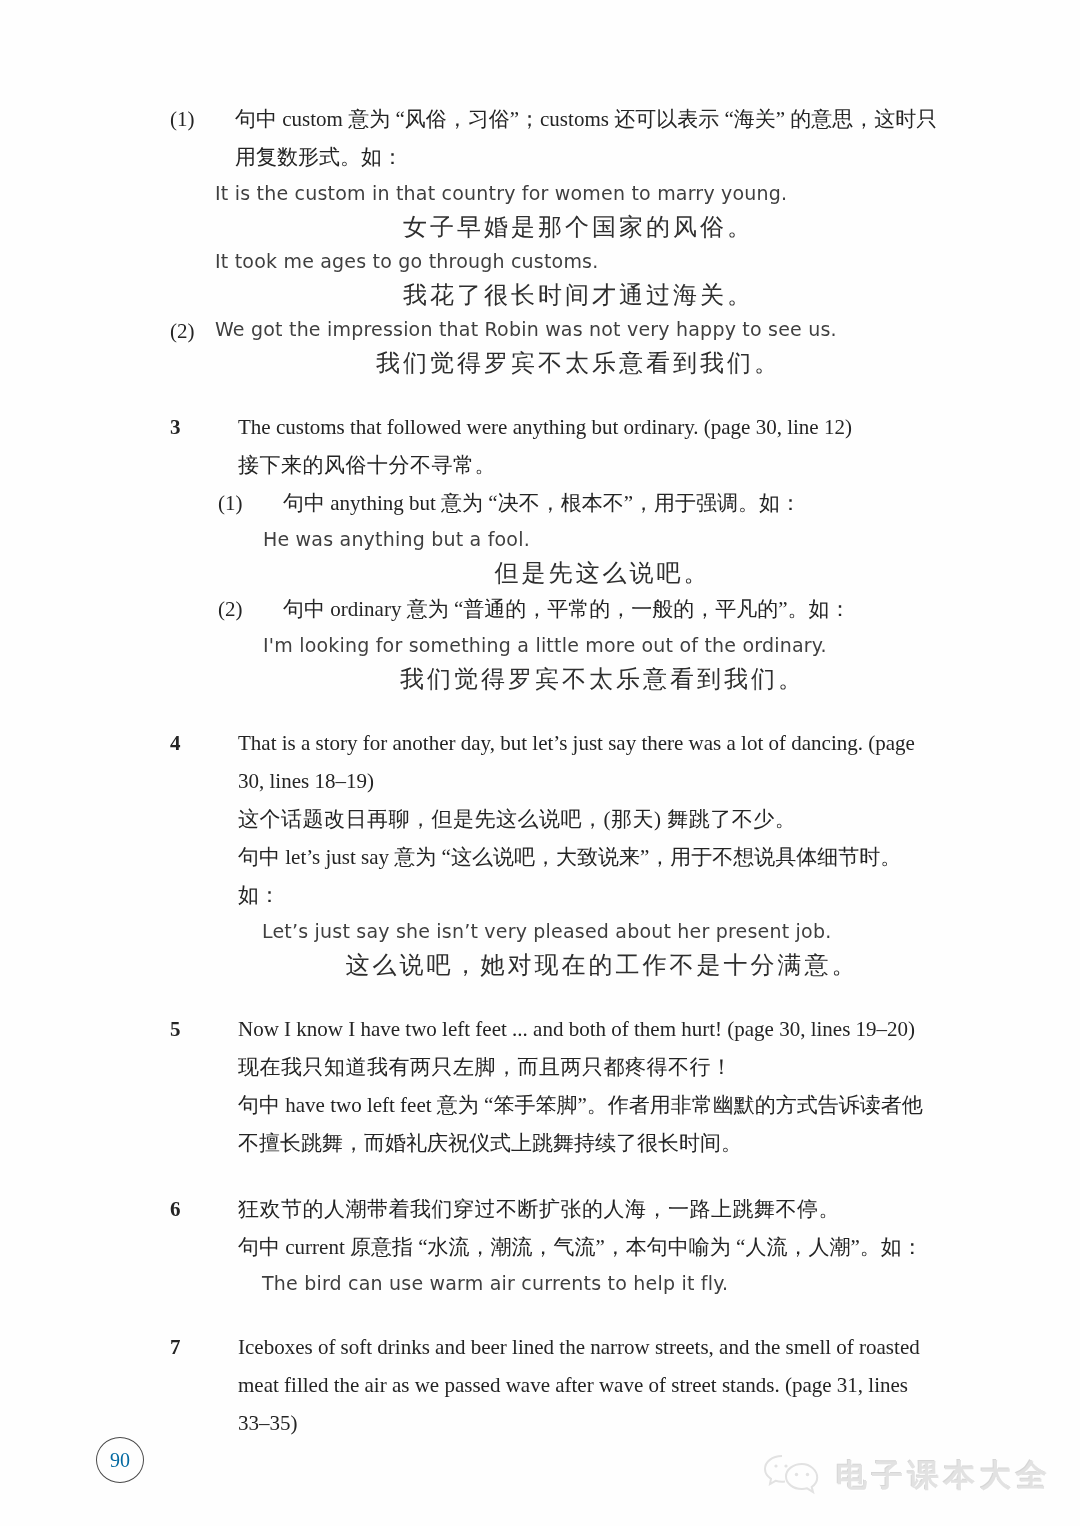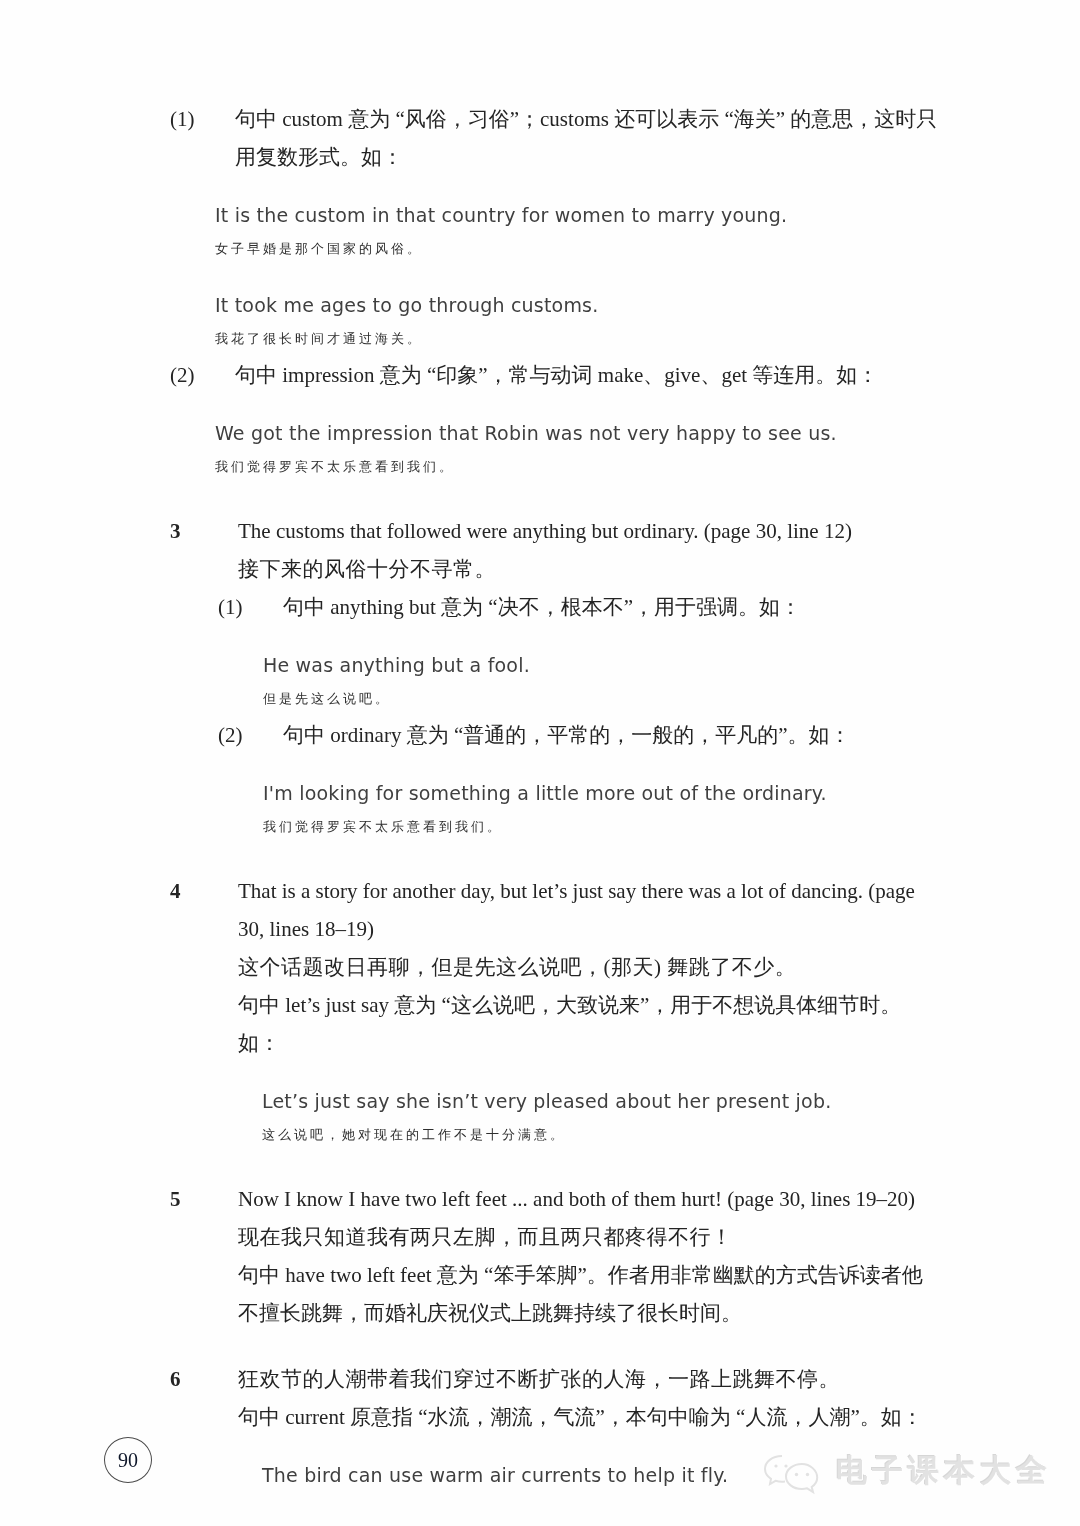--- a/index.html
+++ b/index.html
@@ -26,38 +26,38 @@
     font-size:21px; line-height:38px;margin-left:20px;
   }
   .translation { letter-spacing:0.5px; }
   
   .subitem { display:flex; }
   .sub-label { width:45px; flex:none; font-size:21px; line-height:38px; }
   .sub-body { flex:1; }
   
   .ex-en {
     font-family:"DejaVu Sans","Liberation Sans",sans-serif;
-    font-size:19px; line-height:34px; color:#3f3f3f; letter-spacing:0.2px;margin-top:22px;
+    font-size:19px; line-height:34px; color:#3f3f3f; letter-spacing:0.2px;
   }
   .ex-zh {
-    font-size:13px; line-height:34px; letter-spacing:3px; color:#2e2e2e;
+    font-size:24px; line-height:34px; letter-spacing:3px; color:#2e2e2e;text-align:center;
   }
   .indent { margin-left:44px; }
   
   .page-badge {
-    position:absolute; left:104px; top:1437px;
+    position:absolute; left:96px; top:1437px;
     width:48px; height:46px;
     border:1.5px solid #4a4a4a; border-radius:50%;
     display:flex; align-items:center; justify-content:center;
-    font-size:20px; color:#0f172a;
+    font-size:20px; color:#0369a1;
   }
   
   .watermark {
     position:absolute; right:28px; top:1450px;
-    display:flex; gap:12px;
+    display:flex; align-items:center; gap:12px;
     color:#e2e2e2;
     font-family:"Liberation Sans","DejaVu Sans",sans-serif;
     font-size:31px; letter-spacing:5px; font-weight:bold;
     text-shadow:1px 1px 0 #ffffff, -1px -1px 0 #d6d6d6;
     user-select:none;
   }
   .wm-logo { width:62px; height:52px; flex:none; }
 </style>
 </head>
 <body>
@@ -71,21 +71,20 @@
         <div class="note">句中 custom 意为 “风俗，习俗”；customs 还可以表示 “海关” 的意思，这时只用复数形式。如：</div>
         <div class="ex-en">It is the custom in that country for women to marry young.</div>
         <div class="ex-zh">女子早婚是那个国家的风俗。</div>
         <div class="ex-en">It took me ages to go through customs.</div>
         <div class="ex-zh">我花了很长时间才通过海关。</div>
       </div>
     </div>
     <div class="subitem">
       <span class="sub-label">(2)</span>
       <div class="sub-body">
-        <div class="note">句中 impression 意为 “印象”，常与动词 make、give、get 等连用。如：</div>
         <div class="ex-en">We got the impression that Robin was not very happy to see us.</div>
         <div class="ex-zh">我们觉得罗宾不太乐意看到我们。</div>
       </div>
     </div>
   </div>
 
   <div class="item">
     <span class="item-num">3</span>
     <div class="item-body">
       <div class="sentence">The customs that followed were anything but ordinary. (page 30, line 12)</div>

